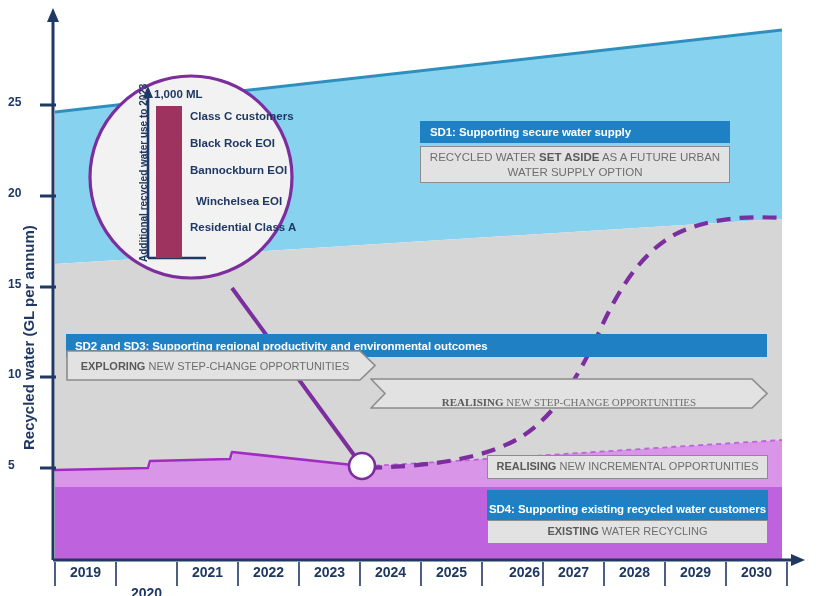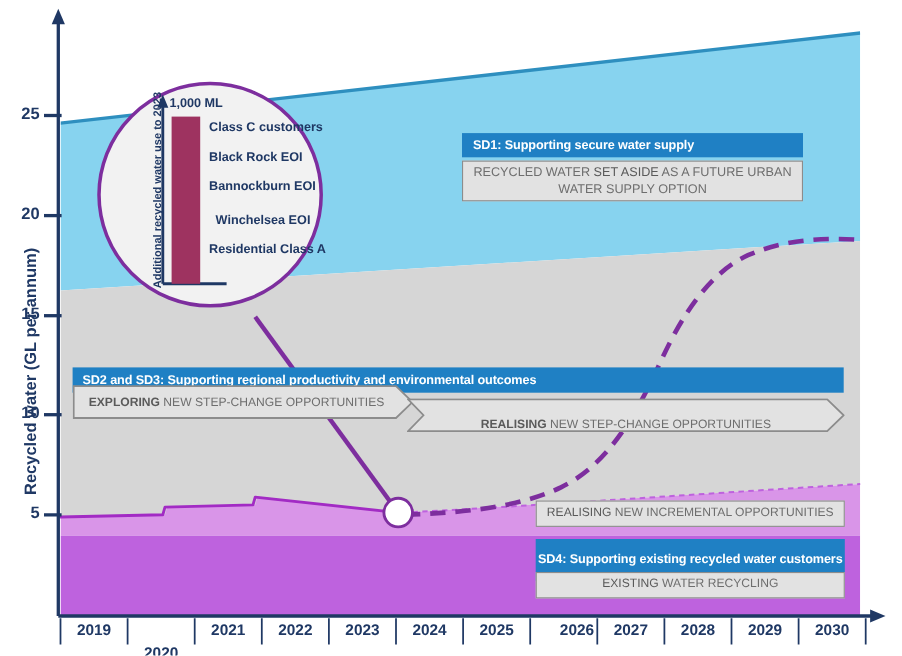--- a/index.html
+++ b/index.html
@@ -53,21 +53,21 @@
     box-sizing: border-box;
     background: #E2E2E2;
     border: 1px solid #8C8C8C;
     color: #6E6E6E;
     display: flex;
     align-items: center;
     justify-content: center;
     text-align: center;
     line-height: 1.25;
   }
-  .grey-box b { color: #5A5A5A; font-weight: normal; }
+  .grey-box b { color: #5A5A5A; font-weight: bold; }
 
   
   .chev {
     position: absolute;
     box-sizing: border-box;
     color: #6E6E6E;
     display: flex;
     align-items: center;
     justify-content: center;
     text-align: center;
@@ -106,22 +106,21 @@
     font-weight: bold;
     font-size: 15px;
     white-space: nowrap;
     transform-origin: 0 0;
     transform: rotate(-90deg);
   }
   .ytick {
     position: absolute;
     color: #1F3864;
     font-weight: bold;
-    font-size: 15px;
-    text-align: right;
+    font-size: 12px;
     white-space: nowrap;
   }
   .xtick {
     position: absolute;
     color: #1F3864;
     font-weight: bold;
     font-size: 14px;
     text-align: center;
     white-space: nowrap;
   }
@@ -245,21 +244,21 @@
 
     <div class="sd-banner" style="left:66px; top:334px; width:701px; height:23px; padding-left:9px; font-size:11.5px;">SD2 and SD3:  Supporting regional productivity and environmental outcomes</div>
 
     <div class="chev" style="left:66px; top:350px; width:310px; height:31px;">
       <svg width="310" height="31" viewBox="0 0 310 31" style="position:absolute;left:0;top:0;">
         <path d="M1,1 L294,1 L309,15.5 L294,30 L1,30 Z" fill="#E2E2E2" stroke="#8C8C8C" stroke-width="1.6"></path>
       </svg>
       <span class="chev-inner" style="font-size:11px; left:-6px;"><b>EXPLORING</b><span> NEW STEP-CHANGE OPPORTUNITIES</span></span>
     </div>
 
-    <div class="chev" style="left:370px; top:362px; width:398px; height:47px;">
+    <div class="chev" style="left:370px; top:378px; width:398px; height:47px;font-family:Liberation Serif, serif;">
       <svg width="398" height="31" viewBox="0 0 398 31" style="position:absolute;left:0;top:0;">
         <path d="M1,1 L382,1 L397,15.5 L382,30 L1,30 L15,15.5 Z" fill="#E2E2E2" stroke="#8C8C8C" stroke-width="1.6"></path>
       </svg>
       <span class="chev-inner" style="font-size:11px;"><b>REALISING</b><span> NEW STEP-CHANGE OPPORTUNITIES</span></span>
     </div>
 
     <div class="grey-box" style="left:487px; top:455px; width:281px; height:24px; font-size:11px;">
       <span><b>REALISING</b><span> NEW INCREMENTAL OPPORTUNITIES</span></span>
     </div>
 

